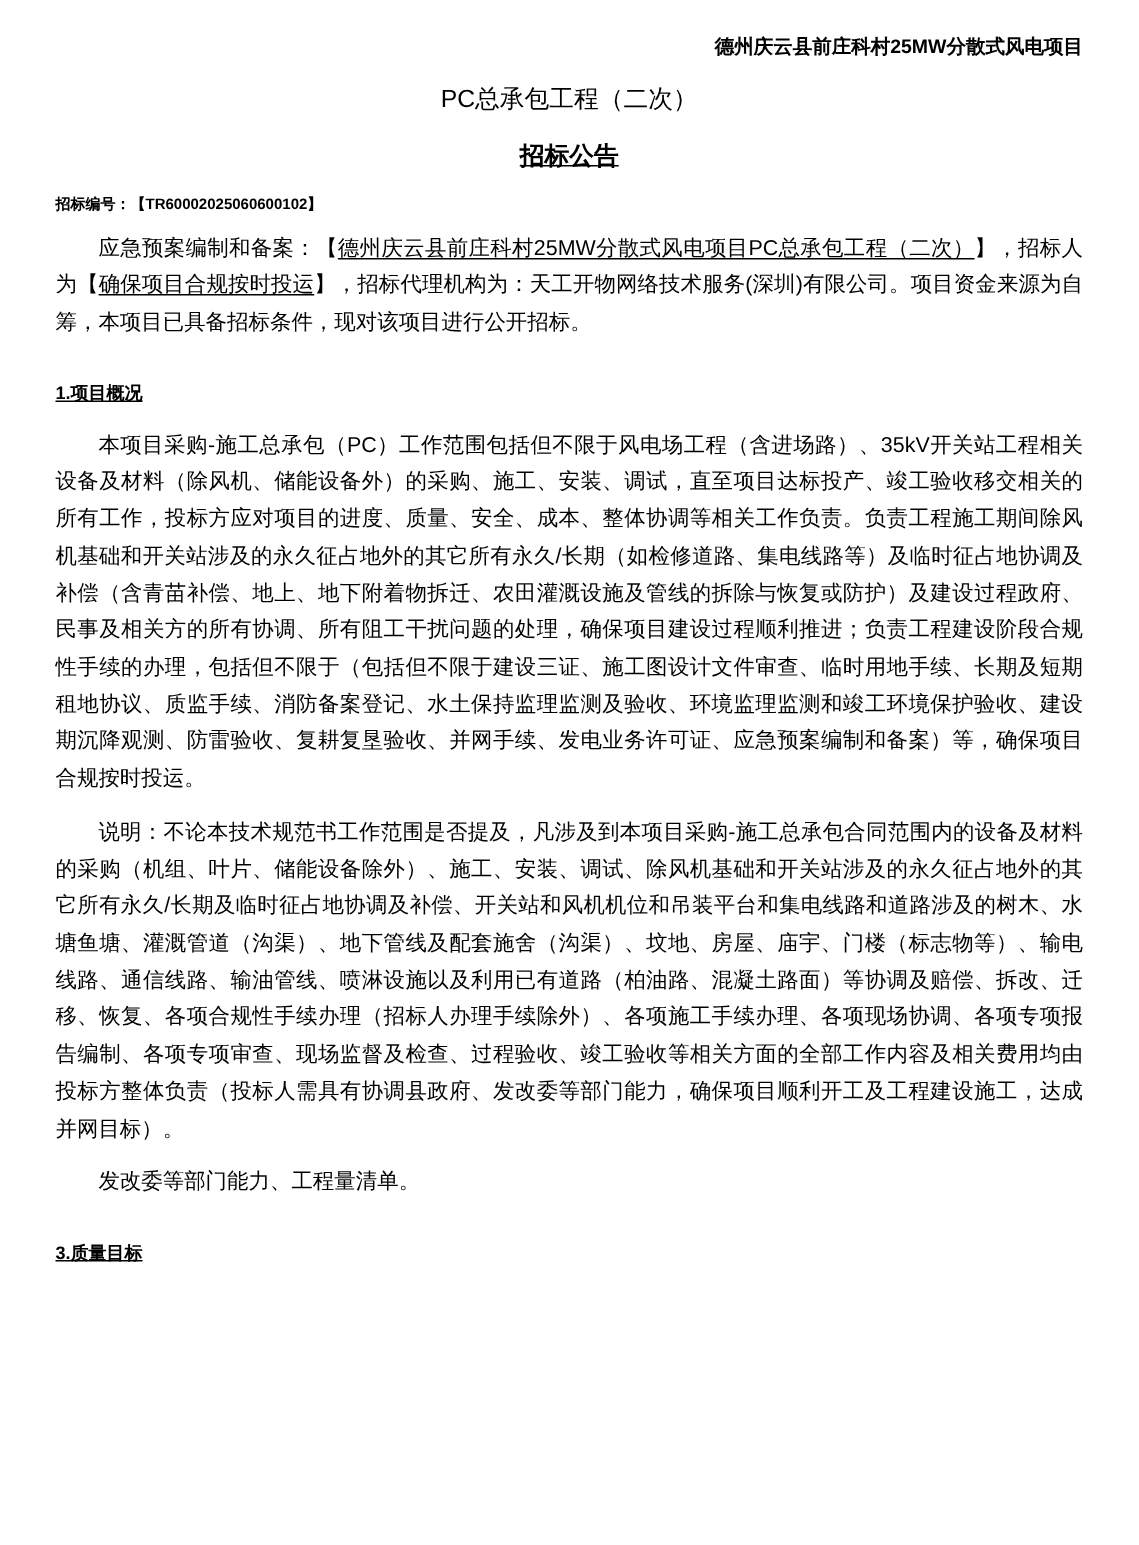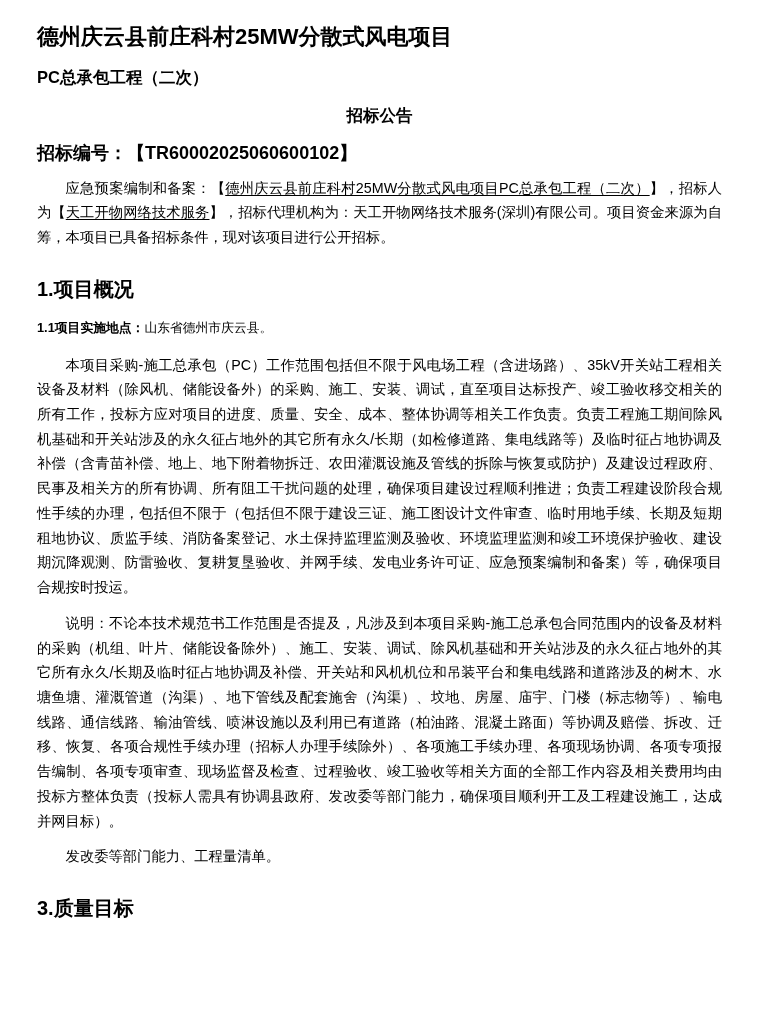--- a/index.html
+++ b/index.html
@@ -10,57 +10,59 @@
   .page {
     width: 759px;
     min-height: 1030px;
     box-sizing: border-box;
     padding: 14px 37px 24px 37px;
     background: #ffffff;
     color: #000000;
     font-family: "Liberation Sans", "DejaVu Sans", sans-serif;
   }
   .doc-title {
-    text-align: left;
+    text-align: right;
     font-weight: bold;
-    font-size: 22px;
+    font-size: 13px;
     line-height: 1.35;
     margin: 8px 0 15px 0;
   }
   .doc-subtitle {
-    text-align: left;
-    font-weight: bold;
+    text-align: center;
+    font-weight: normal;
     font-size: 16.5px;
     margin: 0 0 16px 0;
   }
   .doc-notice-type {
     text-align: center;
     font-weight: bold;
     font-size: 16.5px;
     margin: 0 0 14px 0;
+    text-decoration: underline;
   }
   .tender-no {
     font-weight: bold;
-    font-size: 18px;
+    font-size: 10px;
     margin: 14px 0 10px 0;
   }
   .para {
     font-size: 14.3px;
     line-height: 1.73;
     text-align: justify;
     text-indent: 2em;
     margin: 11px 0;
   }
   .para u {
     text-underline-offset: 2px;
   }
   .section-heading {
     font-weight: bold;
-    font-size: 20px;
+    font-size: 12px;
     margin: 26px 0 14px 0;
+    text-decoration: underline;
   }
   .sub-line {
     font-size: 12.8px;
     line-height: 1.7;
     margin: 14px 0;
   }
   .sub-line .label {
     font-weight: bold;
   }
 </style>
@@ -68,26 +70,23 @@
 <body>
 
 <div class="page">
 
   <div class="doc-title">德州庆云县前庄科村25MW分散式风电项目</div>
   <div class="doc-subtitle">PC总承包工程（二次）</div>
   <div class="doc-notice-type">招标公告</div>
 
   <div class="tender-no">招标编号：【TR60002025060600102】</div>
 
-  <p class="para"><span>应急预案编制和备案：【</span><u>德州庆云县前庄科村25MW分散式风电项目PC总承包工程（二次）</u><span>】，招标人为【</span><u>天工开物网络技术服务</u><span>】，招标代理机构为：天工开物网络技术服务(深圳)有限公司。项目资金来源为自筹，本项目已具备招标条件，现对该项目进行公开招标。</span></p>
+  <p class="para"><span>应急预案编制和备案：【</span><u>德州庆云县前庄科村25MW分散式风电项目PC总承包工程（二次）</u><span>】，招标人为【</span><u>确保项目合规按时投运</u><span>】，招标代理机构为：天工开物网络技术服务(深圳)有限公司。项目资金来源为自筹，本项目已具备招标条件，现对该项目进行公开招标。</span></p>
 
   <div class="section-heading">1.项目概况</div>
-  <div class="sub-line">
-    <span class="label">1.1项目实施地点：</span><span>山东省德州市庆云县。</span>
-  </div>
 
   <p class="para">本项目采购-施工总承包（PC）工作范围包括但不限于风电场工程（含进场路）、35kV开关站工程相关设备及材料（除风机、储能设备外）的采购、施工、安装、调试，直至项目达标投产、竣工验收移交相关的所有工作，投标方应对项目的进度、质量、安全、成本、整体协调等相关工作负责。负责工程施工期间除风机基础和开关站涉及的永久征占地外的其它所有永久/长期（如检修道路、集电线路等）及临时征占地协调及补偿（含青苗补偿、地上、地下附着物拆迁、农田灌溉设施及管线的拆除与恢复或防护）及建设过程政府、民事及相关方的所有协调、所有阻工干扰问题的处理，确保项目建设过程顺利推进；负责工程建设阶段合规性手续的办理，包括但不限于（包括但不限于建设三证、施工图设计文件审查、临时用地手续、长期及短期租地协议、质监手续、消防备案登记、水土保持监理监测及验收、环境监理监测和竣工环境保护验收、建设期沉降观测、防雷验收、复耕复垦验收、并网手续、发电业务许可证、应急预案编制和备案）等，确保项目合规按时投运。</p>
   <p class="para">说明：不论本技术规范书工作范围是否提及，凡涉及到本项目采购-施工总承包合同范围内的设备及材料的采购（机组、叶片、储能设备除外）、施工、安装、调试、除风机基础和开关站涉及的永久征占地外的其它所有永久/长期及临时征占地协调及补偿、开关站和风机机位和吊装平台和集电线路和道路涉及的树木、水塘鱼塘、灌溉管道（沟渠）、地下管线及配套施舍（沟渠）、坟地、房屋、庙宇、门楼（标志物等）、输电线路、通信线路、输油管线、喷淋设施以及利用已有道路（柏油路、混凝土路面）等协调及赔偿、拆改、迁移、恢复、各项合规性手续办理（招标人办理手续除外）、各项施工手续办理、各项现场协调、各项专项报告编制、各项专项审查、现场监督及检查、过程验收、竣工验收等相关方面的全部工作内容及相关费用均由投标方整体负责（投标人需具有协调县政府、发改委等部门能力，确保项目顺利开工及工程建设施工，达成并网目标）。</p>
   <p class="para">发改委等部门能力、工程量清单。</p>
 
   <div class="section-heading">3.质量目标</div>
 
 </div>
 
 </body></html>

